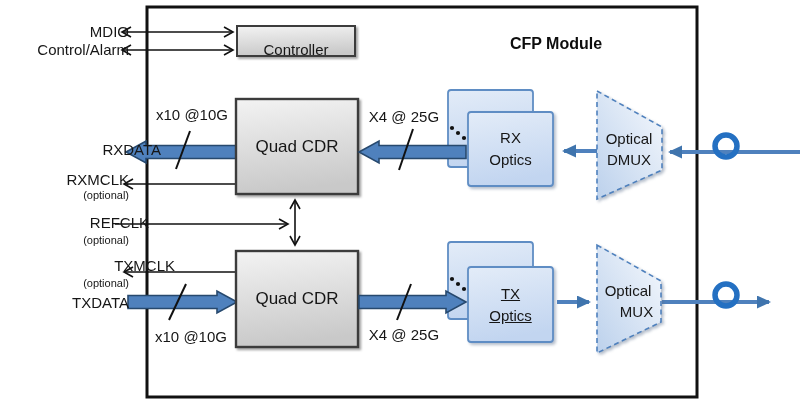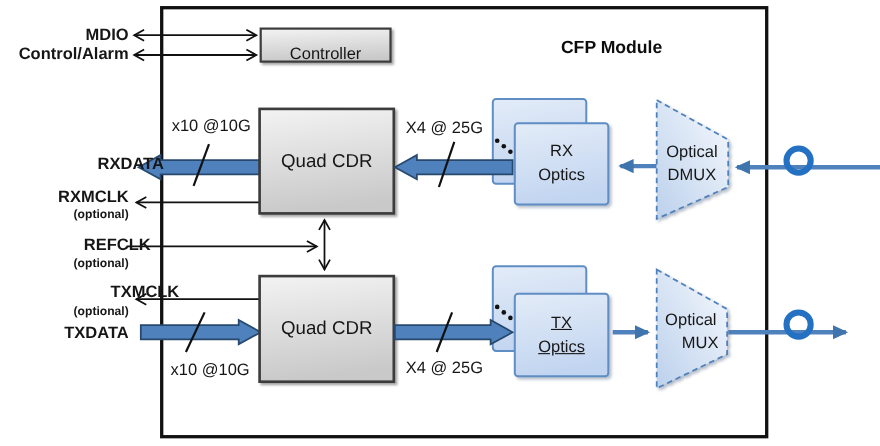--- a/index.html
+++ b/index.html
@@ -1,20 +1,20 @@
 <!DOCTYPE html>
 <html><head>
 <meta charset="utf-8">
 <style>
   html,body{margin:0;padding:0;background:#fff;}
   #canvas{position:relative;width:800px;height:405px;background:#ffffff;overflow:hidden;
           font-family:"Liberation Sans",sans-serif;}
   #diagram-svg{position:absolute;left:0;top:0;}
   .lbl{position:absolute;color:#161616;white-space:nowrap;line-height:16px;font-size:15px;}
-  .sig{left:4px;width:113px;text-align:right;font-weight:bold;}
+  .sig{left:16px;width:113px;text-align:right;}
   .note{font-size:11px;line-height:13px;}
   .bus{width:92px;text-align:center;}
   .boxlbl{position:absolute;display:flex;flex-direction:column;align-items:center;
           justify-content:center;text-align:center;color:#161616;}
   .boxlbl .ln{line-height:22px;font-size:15px;}
   .cdr-lbl{font-size:17px;}
   .ctl-lbl{font-size:15px;}
   .title-lbl{position:absolute;left:456px;top:35px;width:200px;text-align:center;
              font-size:16px;font-weight:bold;color:#0d0d0d;}
   .sh-dark{filter:drop-shadow(2px 2px 1px rgba(0,0,0,0.35));}

